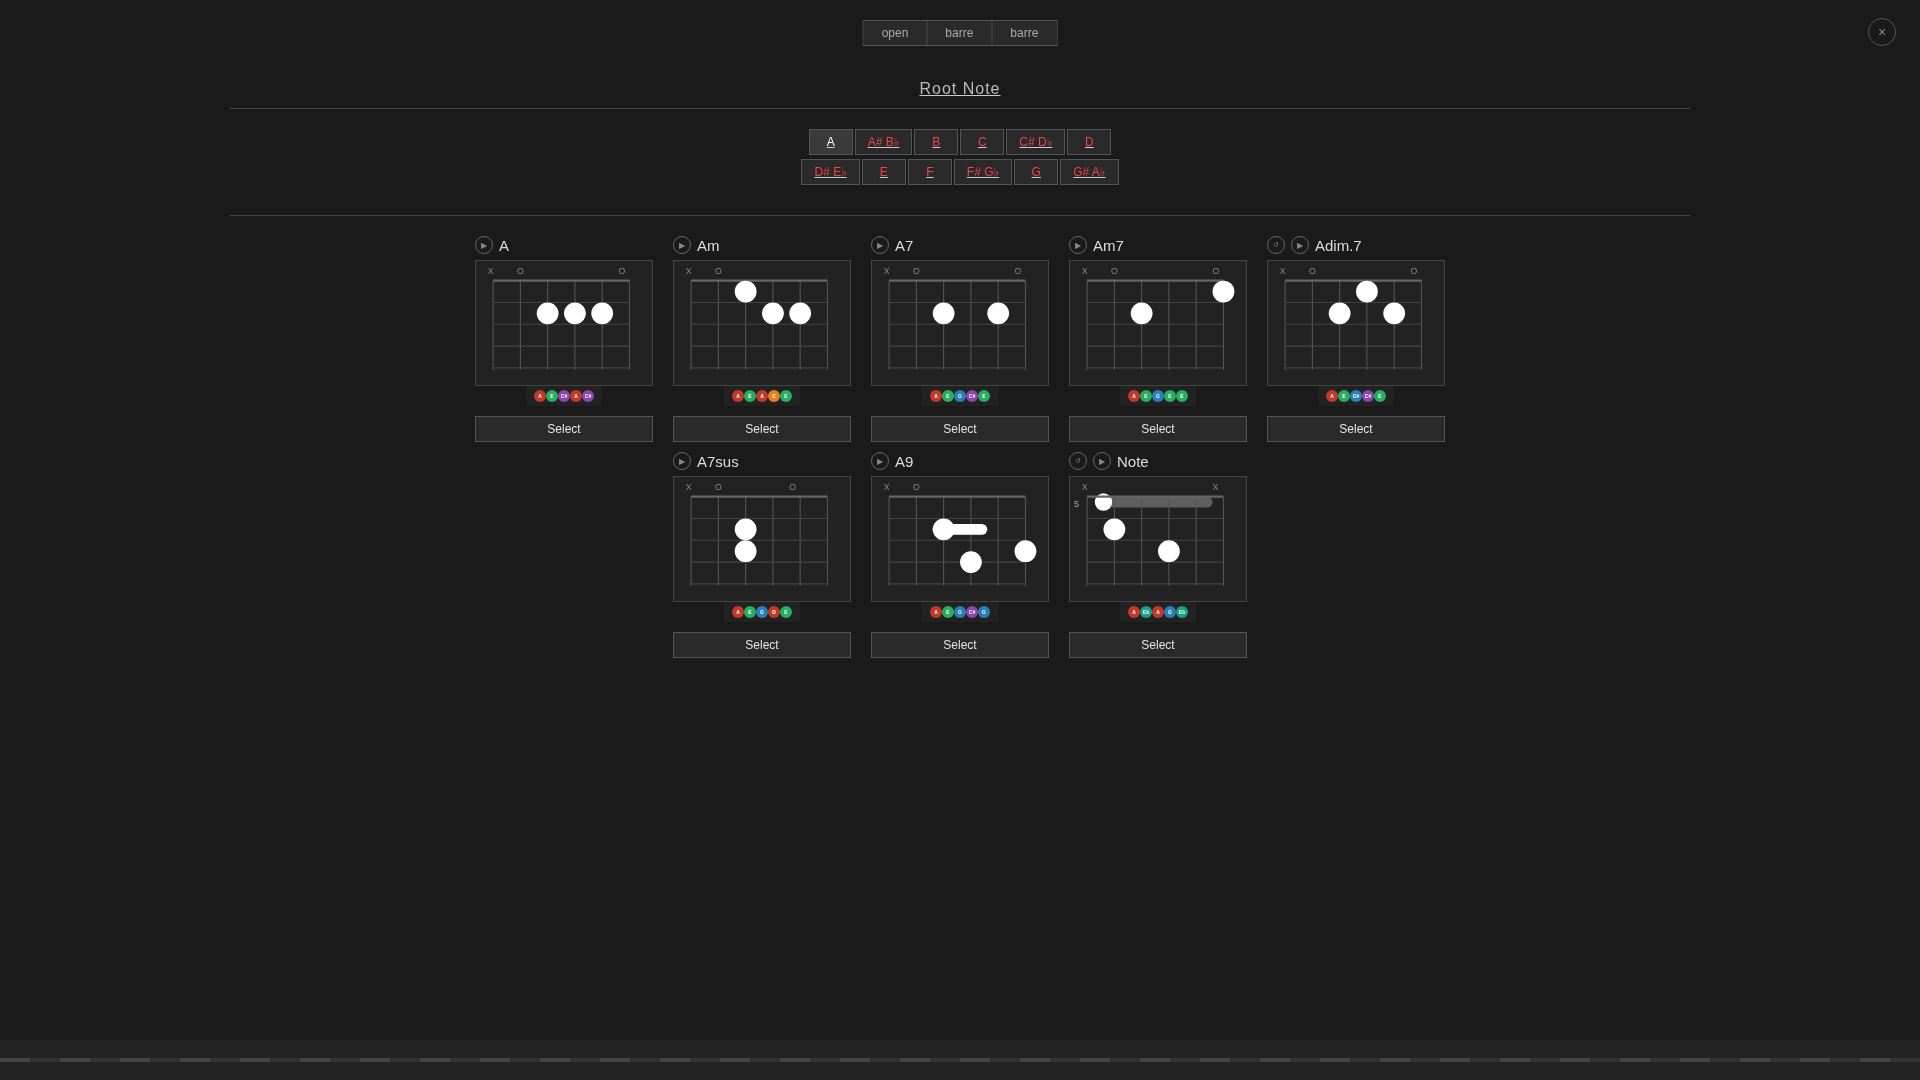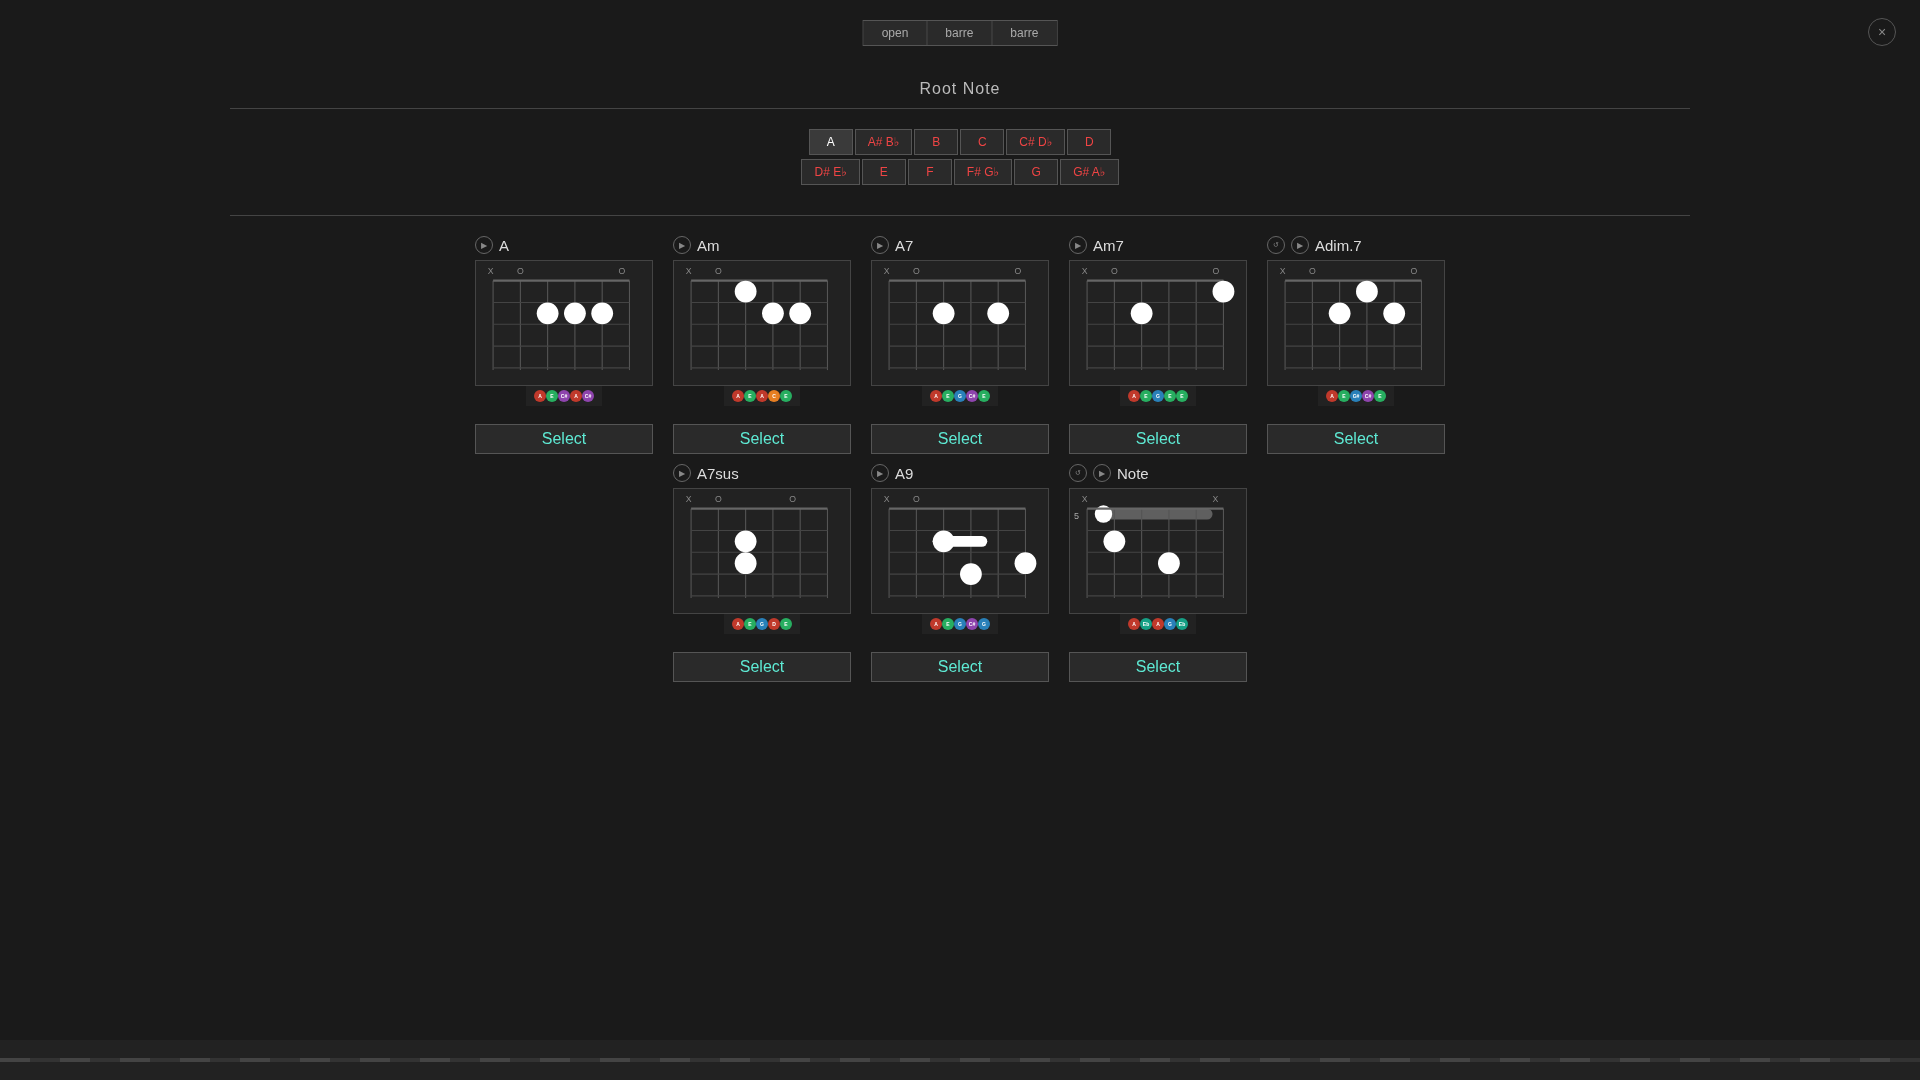--- a/index.html
+++ b/index.html
@@ -71,20 +71,21 @@
 
     .divider {
       border: none;
       border-top: 1px solid #444;
       margin-bottom: 20px;
     }
 
     
     .root-note-section {
       margin-bottom: 30px;
+      text-decoration: underline;
     }
 
     .note-grid {
       display: flex;
       flex-direction: column;
       align-items: center;
       gap: 4px;
       margin-top: 10px;
     }
     .note-row {
@@ -184,25 +185,25 @@
       font-size: 5px;
       color: #fff;
       font-weight: bold;
     }
 
     
     .select-btn {
       width: 100%;
       background: #2a2a2a;
       border: 1px solid #555;
-      color: #5eead4;
+      color: #e5e5e5;
       padding: 5px 0;
-      font-size: 16px;
+      font-size: 12px;
       cursor: pointer;
-      margin-top: 18px;
+      margin-top: 10px;
     }
 
     
     .dot-A { background: #c0392b; }
     .dot-E { background: #27ae60; }
 
     
     .chord-card-row2 {
       margin-top: 10px;
     }

